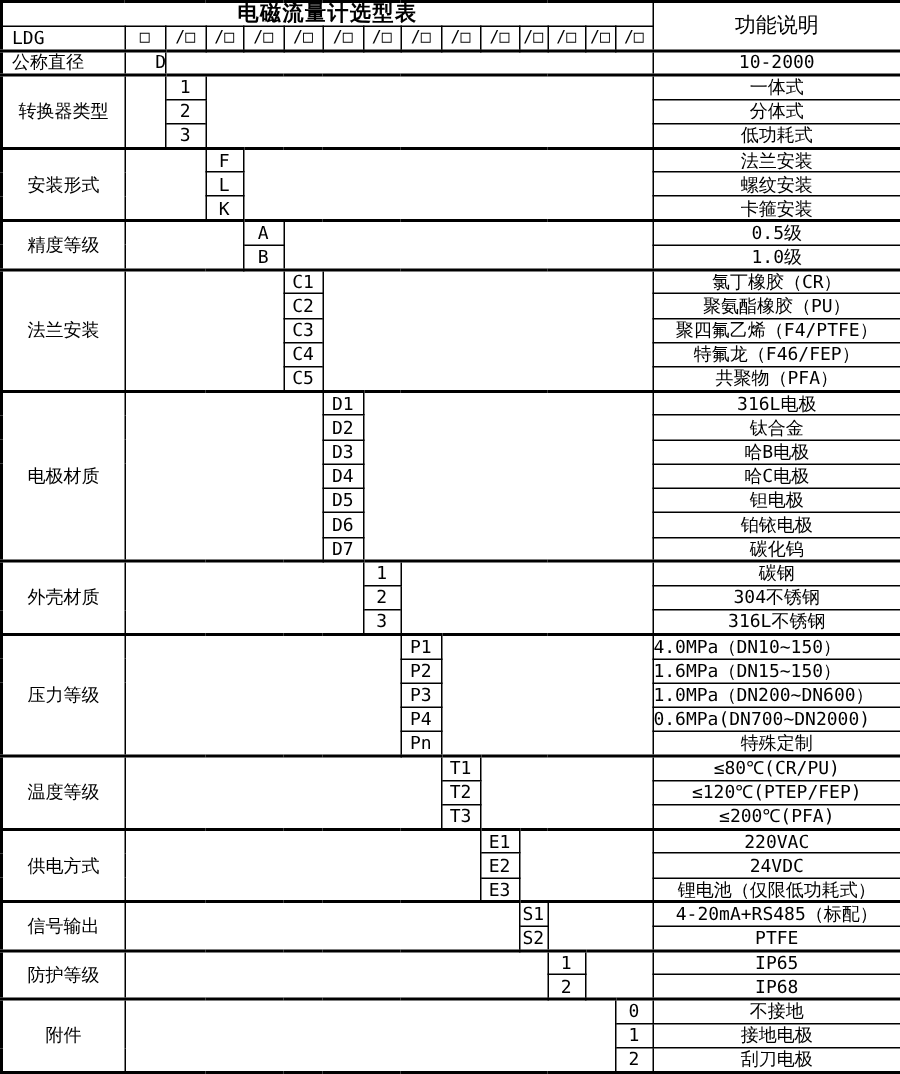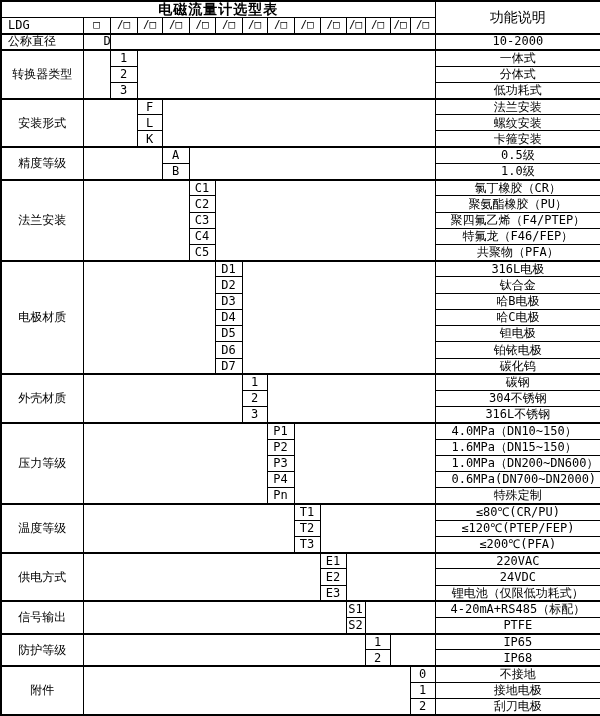--- a/index.html
+++ b/index.html
@@ -16,21 +16,21 @@
     border:1px solid #000;
     padding:0;margin:0;
     text-align:center;vertical-align:middle;
     overflow:hidden;white-space:nowrap;line-height:1.05;
   }
   td.title{font-size:14px;font-weight:bold;letter-spacing:1px;}
   td.fhead{font-size:14px;}
   td.lft{text-align:left;padding-left:6px;}
   td.dn{text-align:left;padding-left:20px;}
   td.slot{font-size:11px;}
-  td.vleft{text-align:left;padding-left:16px;}
+  td.vleft{text-align:left;padding-left:0;}
   td.bsep{border-top:2px solid #000;}
   td.spacer{}
 </style>
 </head>
 <body>
 
 <div class="wrap">
 <table class="sel">
   <colgroup>
     <col style="width:82px">
@@ -132,21 +132,21 @@
     <td class="bsep">C1</td>
     <td class="spacer bsep" colspan="9" rowspan="5"></td>
     <td class="bsep">氯丁橡胶（CR）</td>
   </tr>
   <tr>
     <td>C2</td>
     <td>聚氨酯橡胶（PU）</td>
   </tr>
   <tr>
     <td>C3</td>
-    <td>聚四氟乙烯（F4/PTEP）</td>
+    <td>聚四氟乙烯（F4/PTFE）</td>
   </tr>
   <tr>
     <td>C4</td>
     <td>特氟龙（F46/FEP）</td>
   </tr>
   <tr>
     <td>C5</td>
     <td>共聚物（PFA）</td>
   </tr>
 

